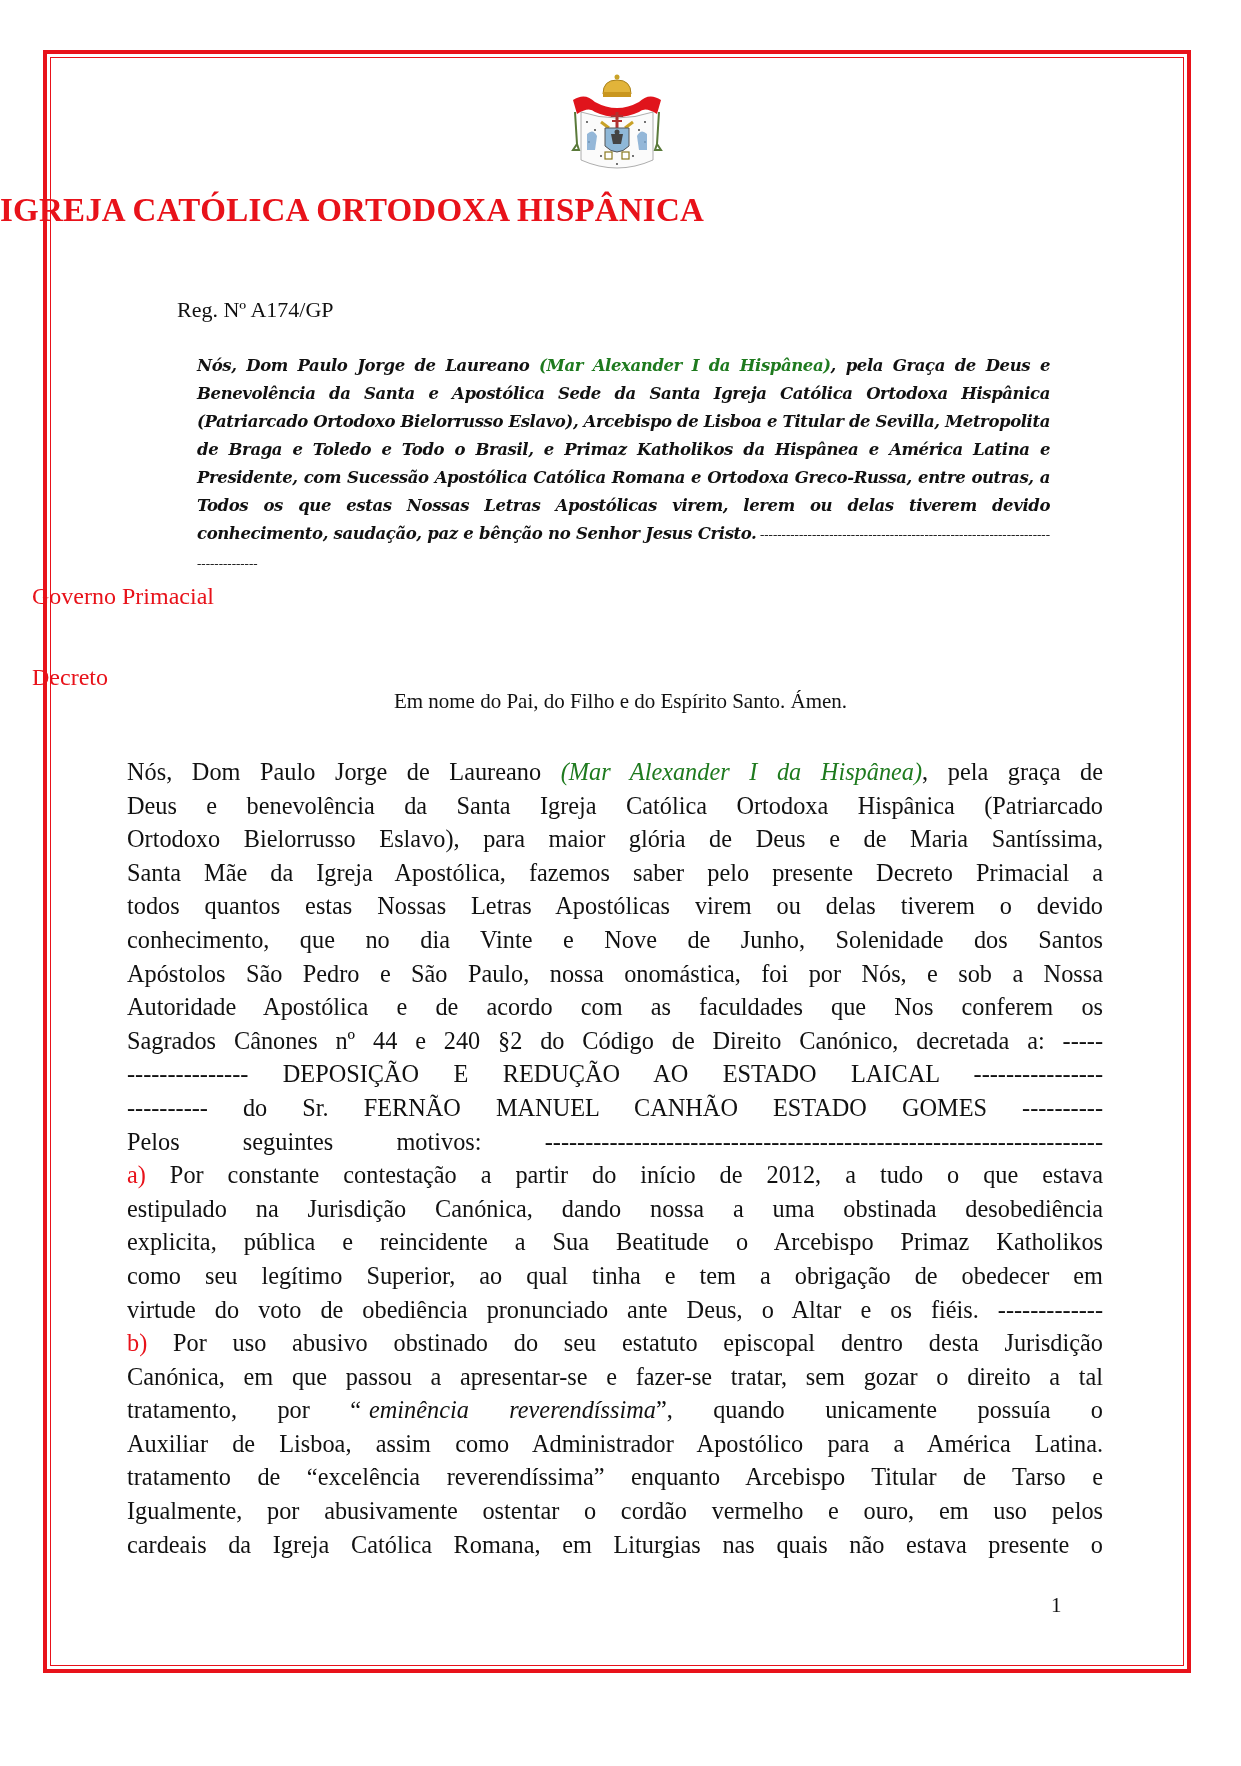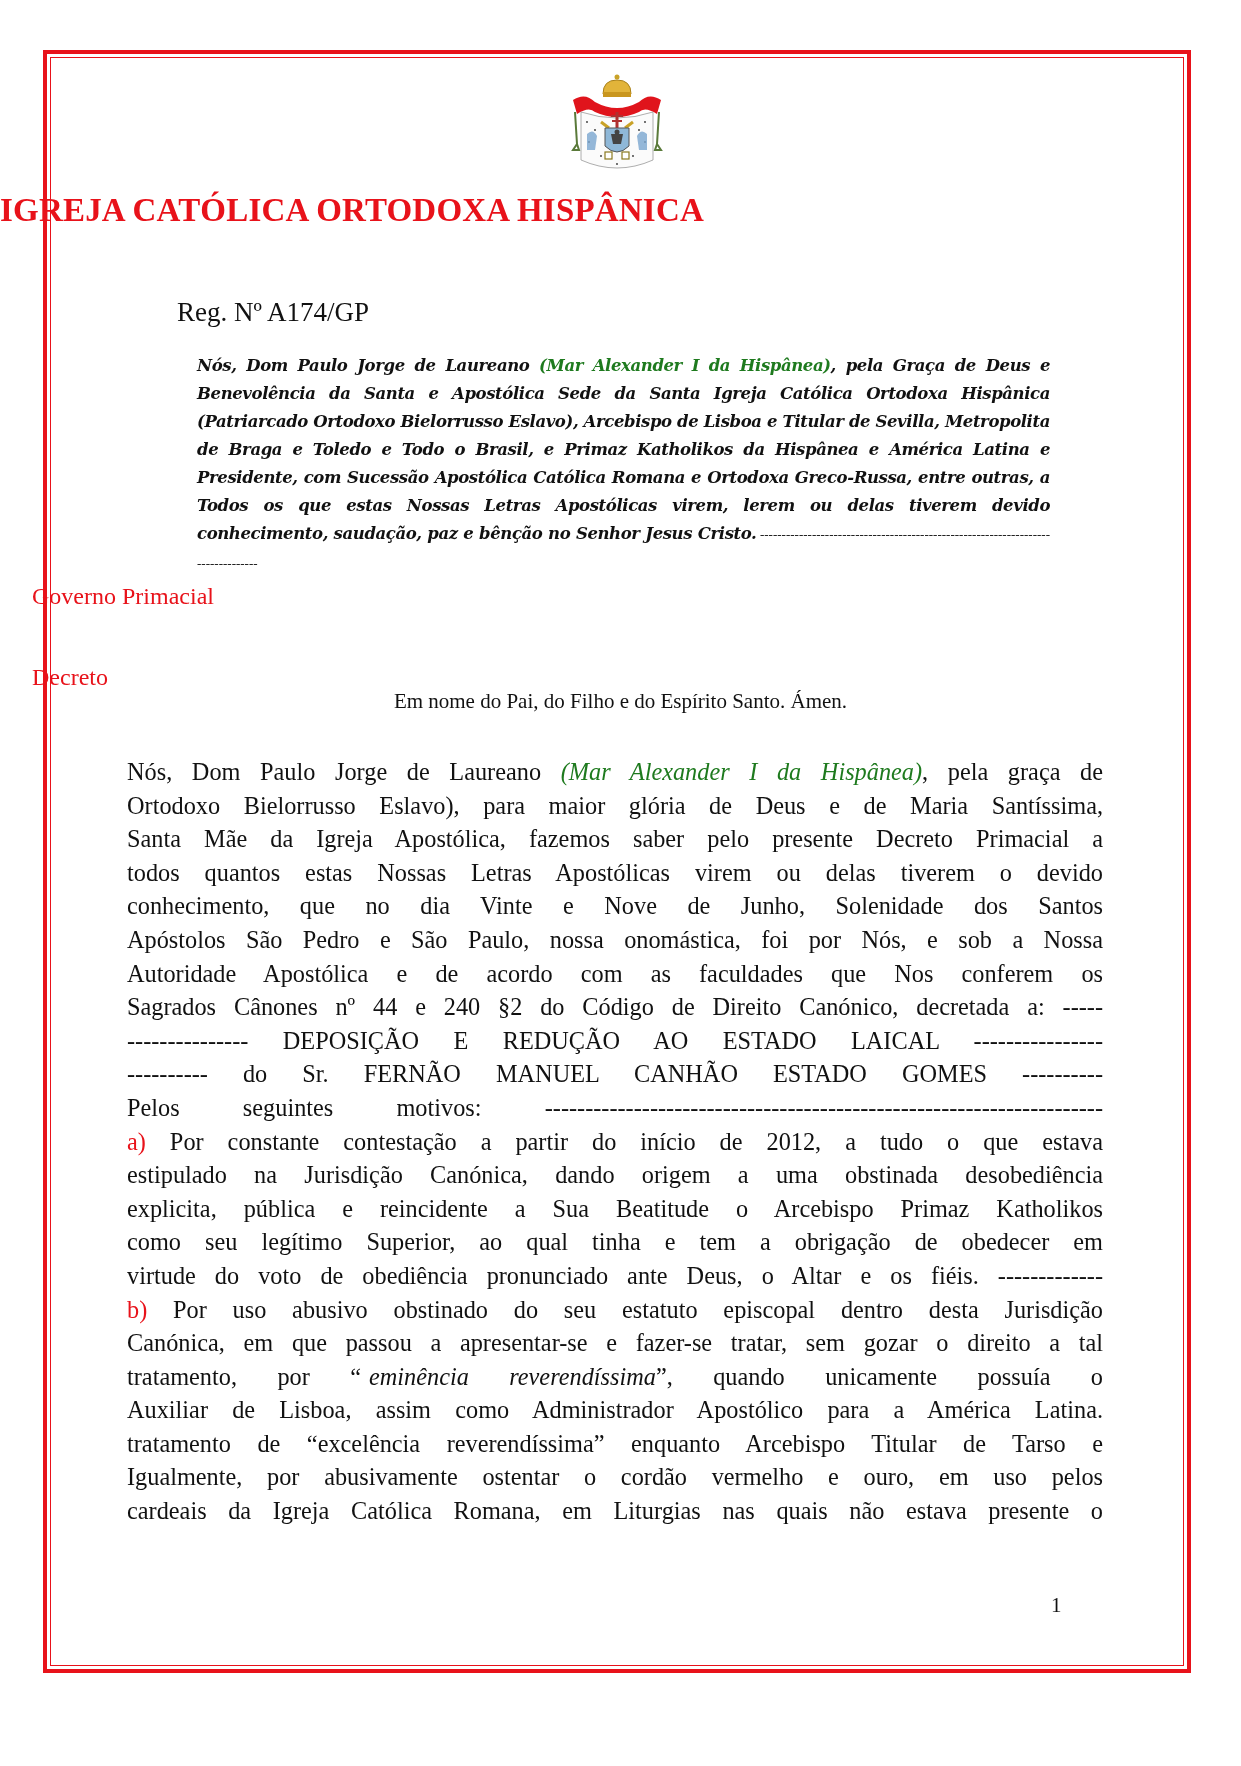--- a/index.html
+++ b/index.html
@@ -6,21 +6,21 @@
   body { width: 1241px; height: 1766px; position: relative; overflow: hidden;
          font-family: "Liberation Serif", "DejaVu Serif", serif; color: #111; }
   .border-outer { position: absolute; left: 43px; top: 50px; width: 1148px; height: 1623px;
                   border: 4px solid #e8121a; box-sizing: border-box; }
   .border-inner { position: absolute; left: 50px; top: 57px; width: 1134px; height: 1609px;
                   border: 1.5px solid #e8121a; box-sizing: border-box; }
   .coat { position: absolute; left: 565px; top: 72px; width: 104px; height: 104px; }
   .title { position: absolute; left: 0; width: 1241px; top: 192px; text-align: left;
            font-family: "Liberation Serif", serif; font-weight: bold; font-size: 33px;
            color: #e8121a; letter-spacing: 0.2px; }
-  .reg { position: absolute; left: 177px; top: 297px; font-size: 27px; }
+  .reg { position: absolute; left: 177px; top: 297px; font-size: 22px; }
   .intro { position: absolute; left: 197px; top: 352px; width: 853px;
            font-family: "DejaVu Serif", serif; font-style: italic; font-weight: bold;
            font-size: 16.5px; line-height: 28px; text-align: justify; letter-spacing: -0.4px; }
   .intro .green { color: #1e7a1e; }
   .intro .dash { font-weight: normal; font-style: normal; font-family: "Liberation Serif", serif;
                  font-size: 13px; letter-spacing: 0; }
   .center-red { position: absolute; left: 0; width: 1241px; text-align: left; color: #e8121a;
                 font-size: 24px; margin-left: 32px; }
   .gov { top: 583px; }
   .decreto { top: 664px; }
@@ -90,32 +90,33 @@
 <div class="reg">Reg. Nº A174/GP</div>
 
 <div class="intro"><span>Nós, Dom Paulo Jorge de Laureano </span><span class="green">(Mar Alexander I da Hispânea)</span><span>, pela Graça de Deus e Benevolência da Santa e Apostólica Sede da Santa Igreja Católica Ortodoxa Hispânica (Patriarcado Ortodoxo Bielorrusso Eslavo), Arcebispo de Lisboa e Titular de Sevilla, Metropolita de Braga e Toledo e Todo o Brasil, e Primaz Katholikos da Hispânea e América Latina e Presidente, com Sucessão Apostólica Católica Romana e Ortodoxa Greco-Russa, entre outras, a Todos os que estas Nossas Letras Apostólicas virem, lerem ou delas tiverem devido conhecimento, saudação, paz e bênção no Senhor Jesus Cristo.</span><span class="dash"> ---------------------------------------------------------------------------------</span></div>
 
 <div class="center-red gov">Governo Primacial</div>
 <div class="center-red decreto">Decreto</div>
 <div class="em-nome">Em nome do Pai, do Filho e do Espírito Santo. Ámen.</div>
 
 <div class="body">
   <span class="line"><span>Nós, Dom Paulo Jorge de Laureano </span><span class="green-it">(Mar Alexander I da Hispânea)</span><span>, pela graça de</span></span>
+  <span class="line">Deus e benevolência da Santa Igreja Católica Ortodoxa Hispânica (Patriarcado</span>
   <span class="line">Ortodoxo Bielorrusso Eslavo), para maior glória de Deus e de Maria Santíssima,</span>
   <span class="line">Santa Mãe da Igreja Apostólica, fazemos saber pelo presente Decreto Primacial a</span>
   <span class="line">todos quantos estas Nossas Letras Apostólicas virem ou delas tiverem o devido</span>
   <span class="line">conhecimento, que no dia Vinte e Nove de Junho, Solenidade dos Santos</span>
   <span class="line">Apóstolos São Pedro e São Paulo, nossa onomástica, foi por Nós, e sob a Nossa</span>
   <span class="line">Autoridade Apostólica e de acordo com as faculdades que Nos conferem os</span>
   <span class="line">Sagrados Cânones nº 44 e 240 §2 do Código de Direito Canónico, decretada a: -----</span>
   <span class="line"><span>--------------- </span><span class="b">DEPOSIÇÃO E REDUÇÃO AO ESTADO LAICAL</span><span> ----------------</span></span>
   <span class="line"><span>---------- </span><span class="b">do Sr. FERNÃO MANUEL CANHÃO ESTADO GOMES</span><span> ----------</span></span>
   <span class="line">Pelos seguintes motivos: ---------------------------------------------------------------------</span>
   <span class="line"><span class="red">a)</span><span> Por constante contestação a partir do início de 2012, a tudo o que estava</span></span>
-  <span class="line">estipulado na Jurisdição Canónica, dando origem a uma obstinada desobediência</span>
+  <span class="line">estipulado na Jurisdição Canónica, dando nossa a uma obstinada desobediência</span>
   <span class="line">explicita, pública e reincidente a Sua Beatitude o Arcebispo Primaz Katholikos</span>
   <span class="line">como seu legítimo Superior, ao qual tinha e tem a obrigação de obedecer em</span>
   <span class="line">virtude do voto de obediência pronunciado ante Deus, o Altar e os fiéis. -------------</span>
   <span class="line"><span class="red">b)</span><span> Por uso abusivo obstinado do seu estatuto episcopal dentro desta Jurisdição</span></span>
   <span class="line">Canónica, em que passou a apresentar-se e fazer-se tratar, sem gozar o direito a tal</span>
   <span class="line"><span>tratamento, por “</span><span class="it">eminência reverendíssima</span><span>”, quando unicamente possuía o</span></span>
   <span class="line">Auxiliar de Lisboa, assim como Administrador Apostólico para a América Latina.</span>
   <span class="line">tratamento de “excelência reverendíssima” enquanto Arcebispo Titular de Tarso e</span>
   <span class="line">Igualmente, por abusivamente ostentar o cordão vermelho e ouro, em uso pelos</span>
   <span class="line">cardeais da Igreja Católica Romana, em Liturgias nas quais não estava presente o</span>

